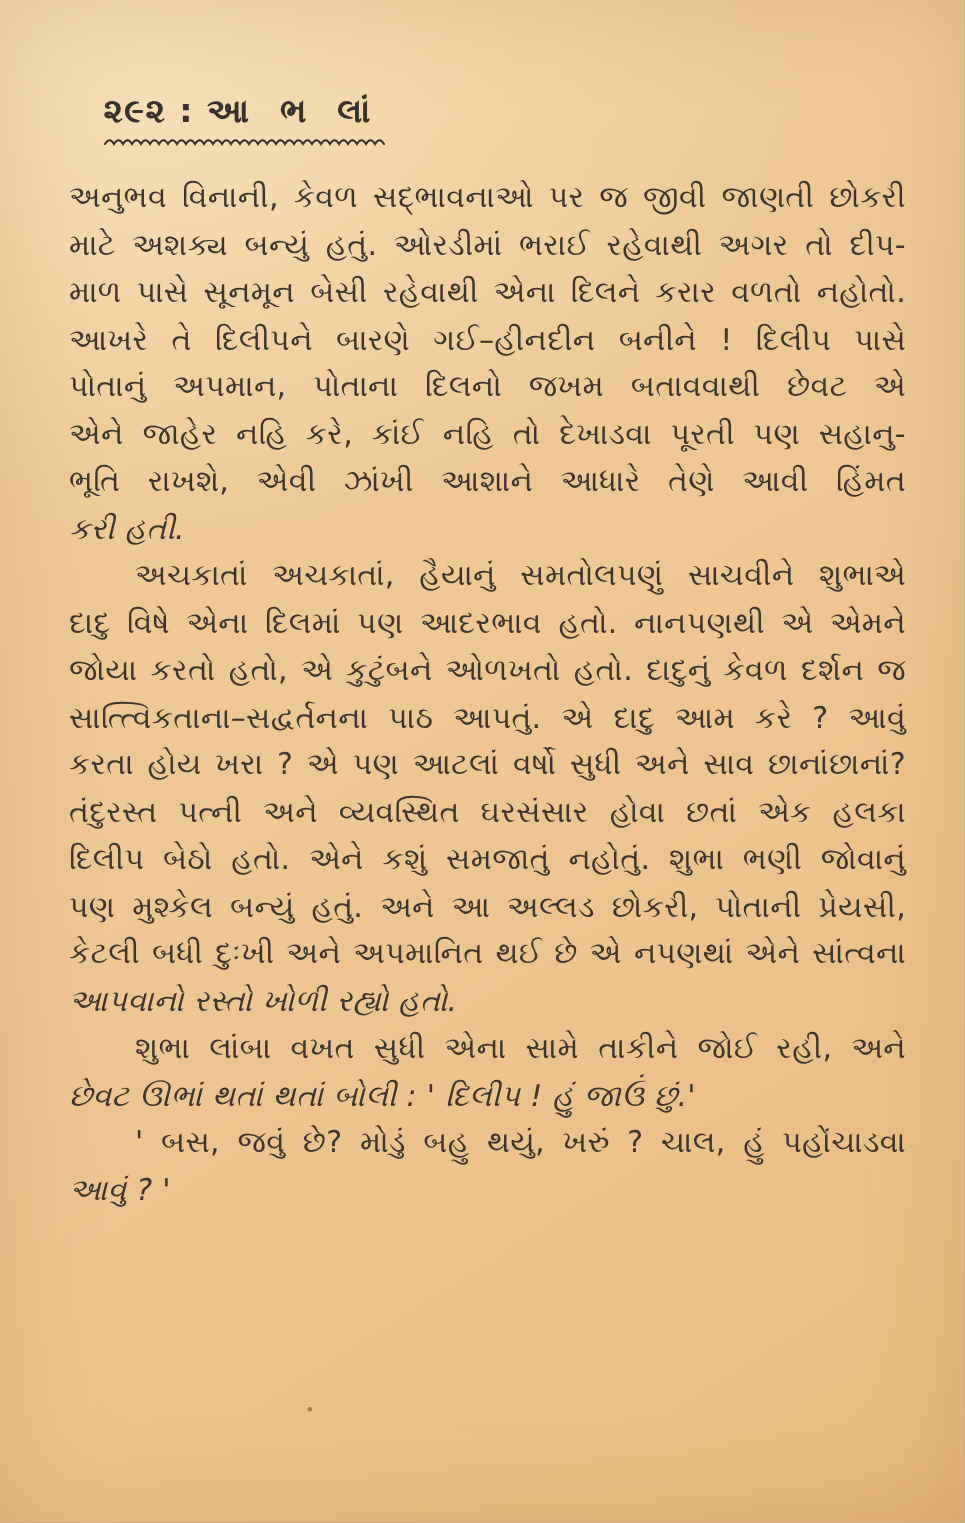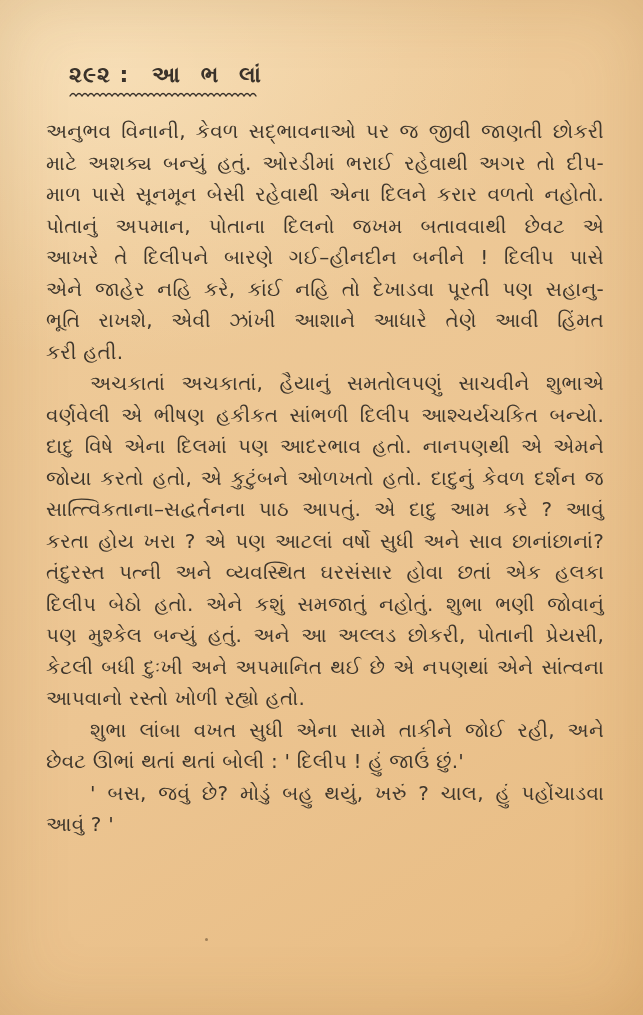--- a/index.html
+++ b/index.html
@@ -25,21 +25,21 @@
     top: 62px;
   }
   .header-text {
     font-size: 22px;
     font-weight: bold;
     letter-spacing: 1px;
     color: #3a322a;
     white-space: nowrap;
   }
   .header-text .title {
-    margin-left: 14px;
+    margin-left: 0;
     letter-spacing: 3px;
     word-spacing: 7px;
   }
   .wavy-underline {
     display: block;
     margin-top: 3px;
   }
   .text-block {
     position: absolute;
     left: 46px;
@@ -52,20 +52,21 @@
     text-align: justify;
     text-align-last: justify;
     letter-spacing: 0.2px;
     color: #3e362c;
   }
   .line.first {
     text-indent: 44px;
   }
   .line.plast {
     text-align-last: left;
+    font-style: italic;
   }
   .speck {
     position: absolute;
     left: 205px;
     top: 938px;
     width: 3px;
     height: 3px;
     border-radius: 50%;
     background: rgba(95,72,45,0.55);
   }
@@ -81,28 +82,27 @@
     </div>
     <svg class="wavy-underline" width="188" height="9" viewBox="0 0 188 9" xmlns="http://www.w3.org/2000/svg">
       <path d="M1 6 q3 -5 6 0 q3 -5 6 0 q3 -5 6 0 q3 -5 6 0 q3 -5 6 0 q3 -5 6 0 q3 -5 6 0 q3 -5 6 0 q3 -5 6 0 q3 -5 6 0 q3 -5 6 0 q3 -5 6 0 q3 -5 6 0 q3 -5 6 0 q3 -5 6 0 q3 -5 6 0 q3 -5 6 0 q3 -5 6 0 q3 -5 6 0 q3 -5 6 0 q3 -5 6 0 q3 -5 6 0 q3 -5 6 0 q3 -5 6 0 q3 -5 6 0 q3 -5 6 0 q3 -5 6 0 q3 -5 6 0 q3 -5 6 0 q3 -5 6 0 q3 -5 6 0" fill="none" stroke="#3a322a" stroke-width="1.4" stroke-linecap="round"></path>
     </svg>
   </div>
 
   <div class="text-block">
     <div class="line">અનુભવ વિનાની, કેવળ સદ્ભાવનાઓ પર જ જીવી જાણતી છોકરી</div>
     <div class="line">માટે અશક્ય બન્યું હતું. ઓરડીમાં ભરાઈ રહેવાથી અગર તો દીપ-</div>
     <div class="line">માળ પાસે સૂનમૂન બેસી રહેવાથી એના દિલને કરાર વળતો નહોતો.</div>
+    <div class="line">આખરે તે દિલીપને બારણે ગઈ–હીનદીન બનીને ! દિલીપ પાસે</div>
     <div class="line">પોતાનું અપમાન, પોતાના દિલનો જખમ બતાવવાથી છેવટ એ</div>
-    <div class="line">આખરે તે દિલીપને બારણે ગઈ–હીનદીન બનીને ! દિલીપ પાસે</div>
     <div class="line">એને જાહેર નહિ કરે, કાંઈ નહિ તો દેખાડવા પૂરતી પણ સહાનુ-</div>
     <div class="line">ભૂતિ રાખશે, એવી ઝાંખી આશાને આધારે તેણે આવી હિંમત</div>
     <div class="line plast">કરી હતી.</div>
 
     <div class="line first">અચકાતાં અચકાતાં, હૈયાનું સમતોલપણું સાચવીને શુભાએ</div>
-    <div class="line">વર્ણવેલી એ ભીષણ હકીકત સાંભળી દિલીપ આશ્ચર્યચકિત બન્યો.</div>
     <div class="line">દાદુ વિષે એના દિલમાં પણ આદરભાવ હતો. નાનપણથી એ એમને</div>
     <div class="line">જોયા કરતો હતો, એ કુટુંબને ઓળખતો હતો. દાદુનું કેવળ દર્શન જ</div>
     <div class="line">સાત્ત્વિકતાના–સદ્વર્તનના પાઠ આપતું. એ દાદુ આમ કરે ? આવું</div>
     <div class="line">કરતા હોય ખરા ? એ પણ આટલાં વર્ષો સુધી અને સાવ છાનાંછાનાં?</div>
     <div class="line">તંદુરસ્ત પત્ની અને વ્યવસ્થિત ઘરસંસાર હોવા છતાં એક હલકા</div>
 
     <div class="line">દિલીપ બેઠો હતો. એને કશું સમજાતું નહોતું. શુભા ભણી જોવાનું</div>
     <div class="line">પણ મુશ્કેલ બન્યું હતું. અને આ અલ્લડ છોકરી, પોતાની પ્રેયસી,</div>
     <div class="line">કેટલી બધી દુઃખી અને અપમાનિત થઈ છે એ નપણથાં એને સાંત્વના</div>
     <div class="line plast">આપવાનો રસ્તો ખોળી રહ્યો હતો.</div>

